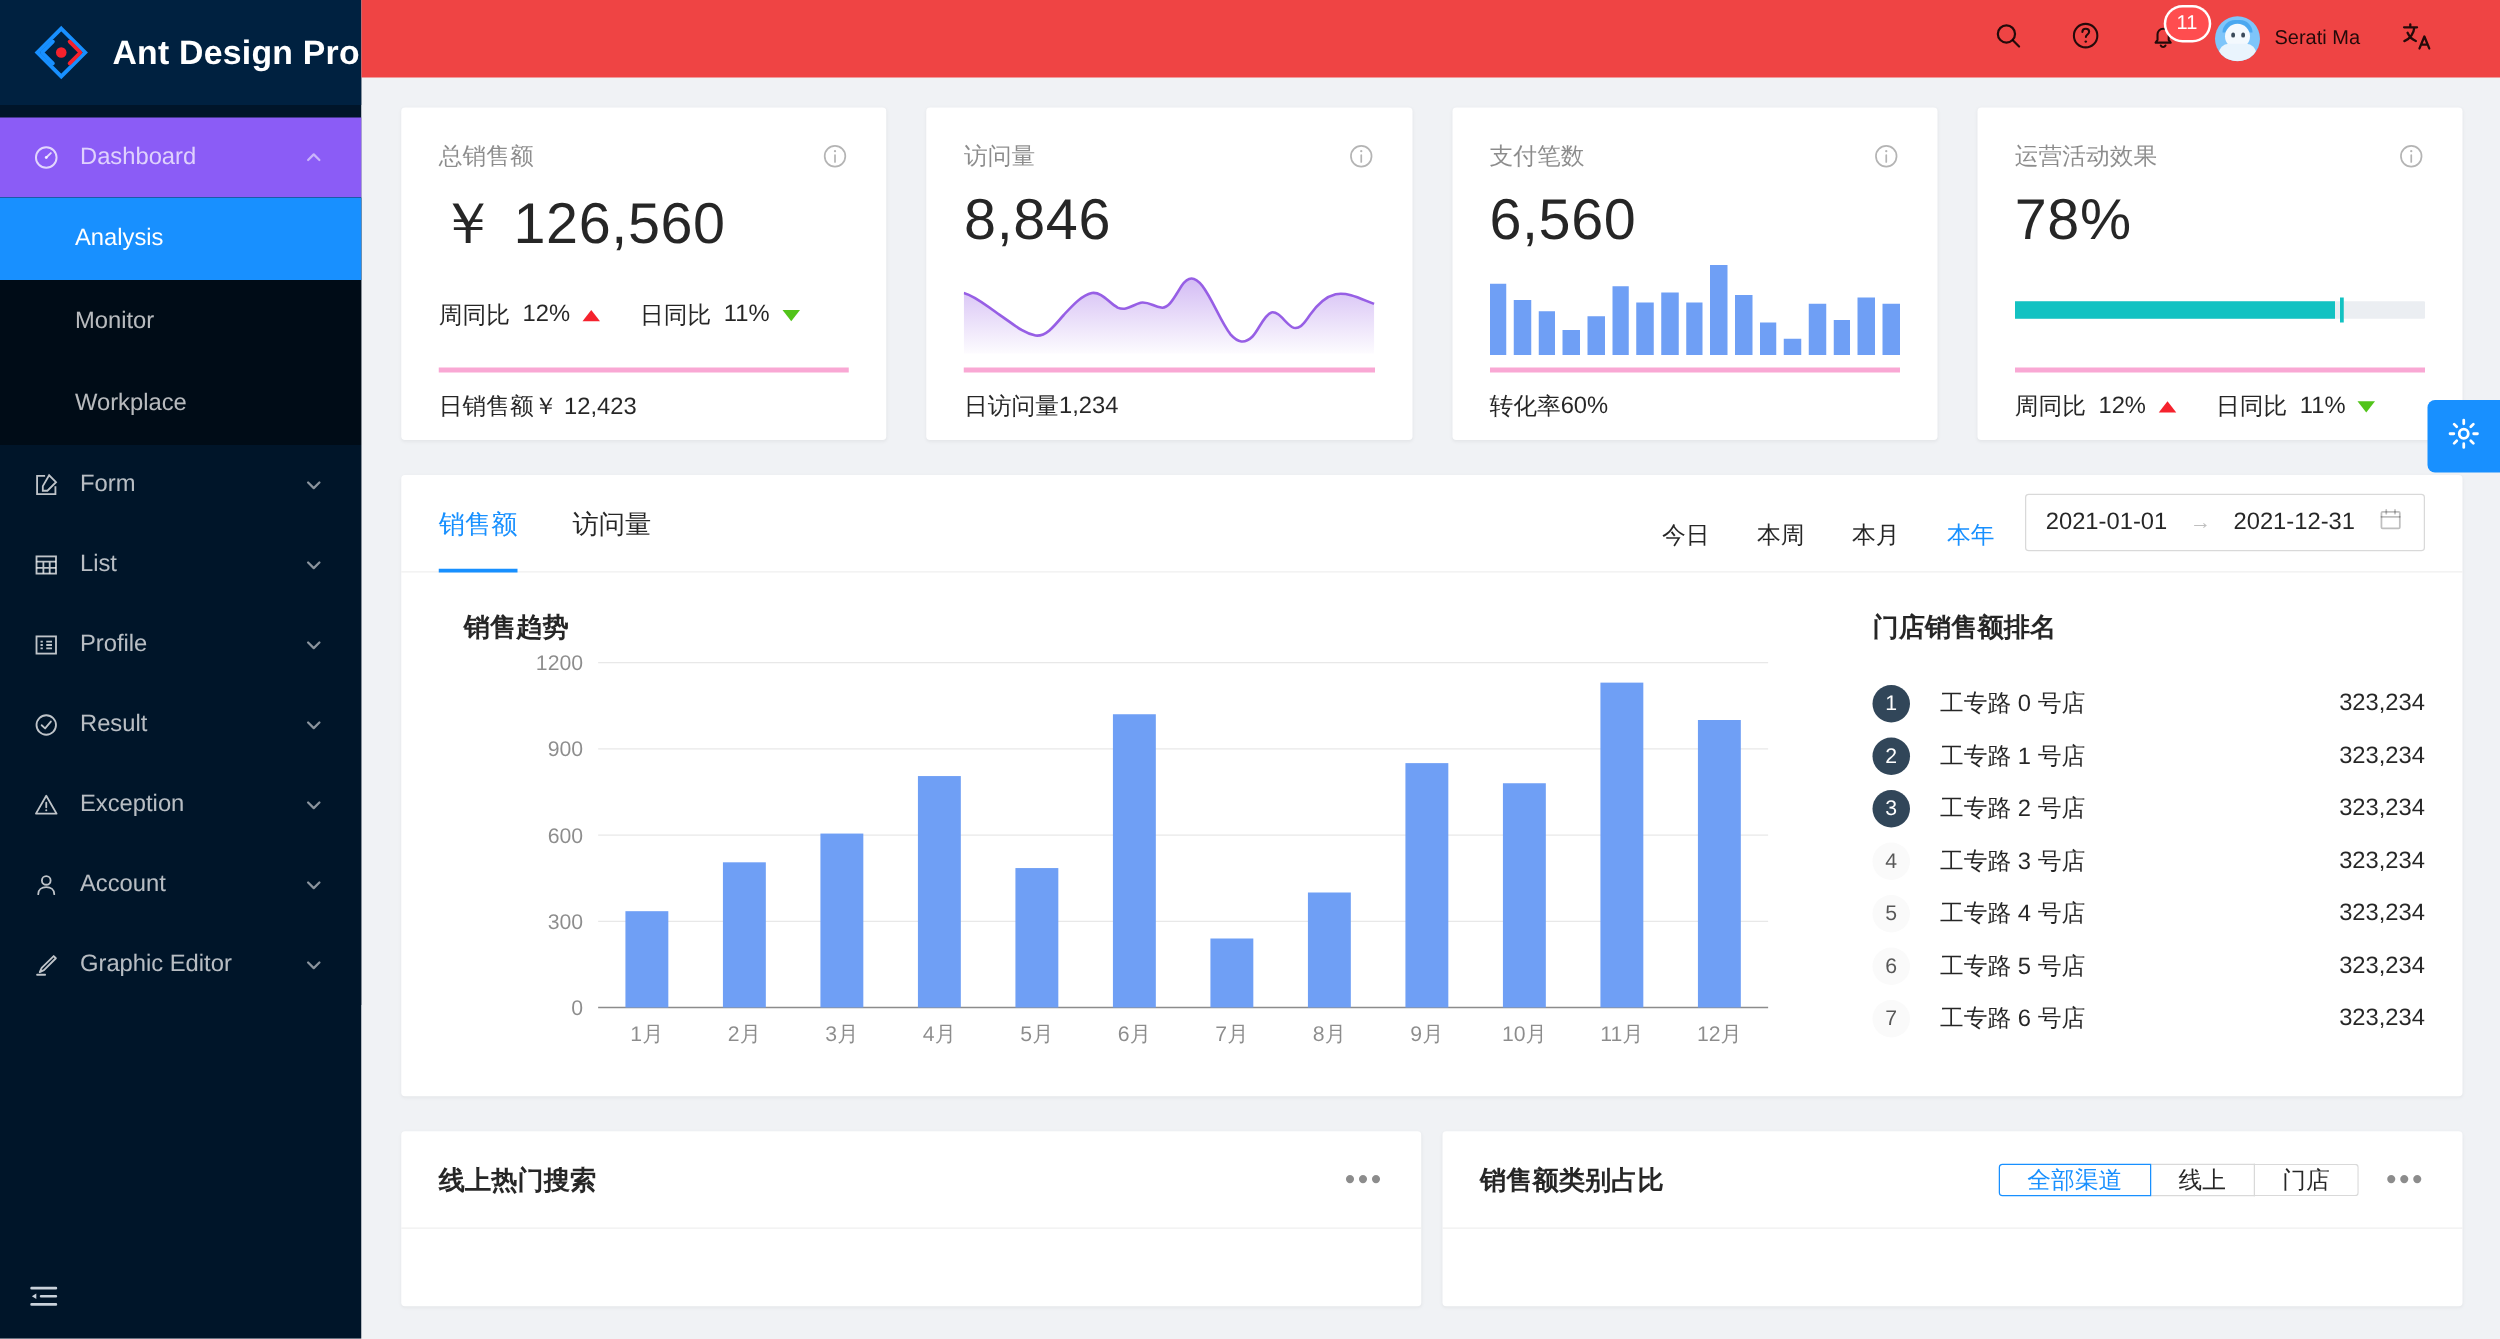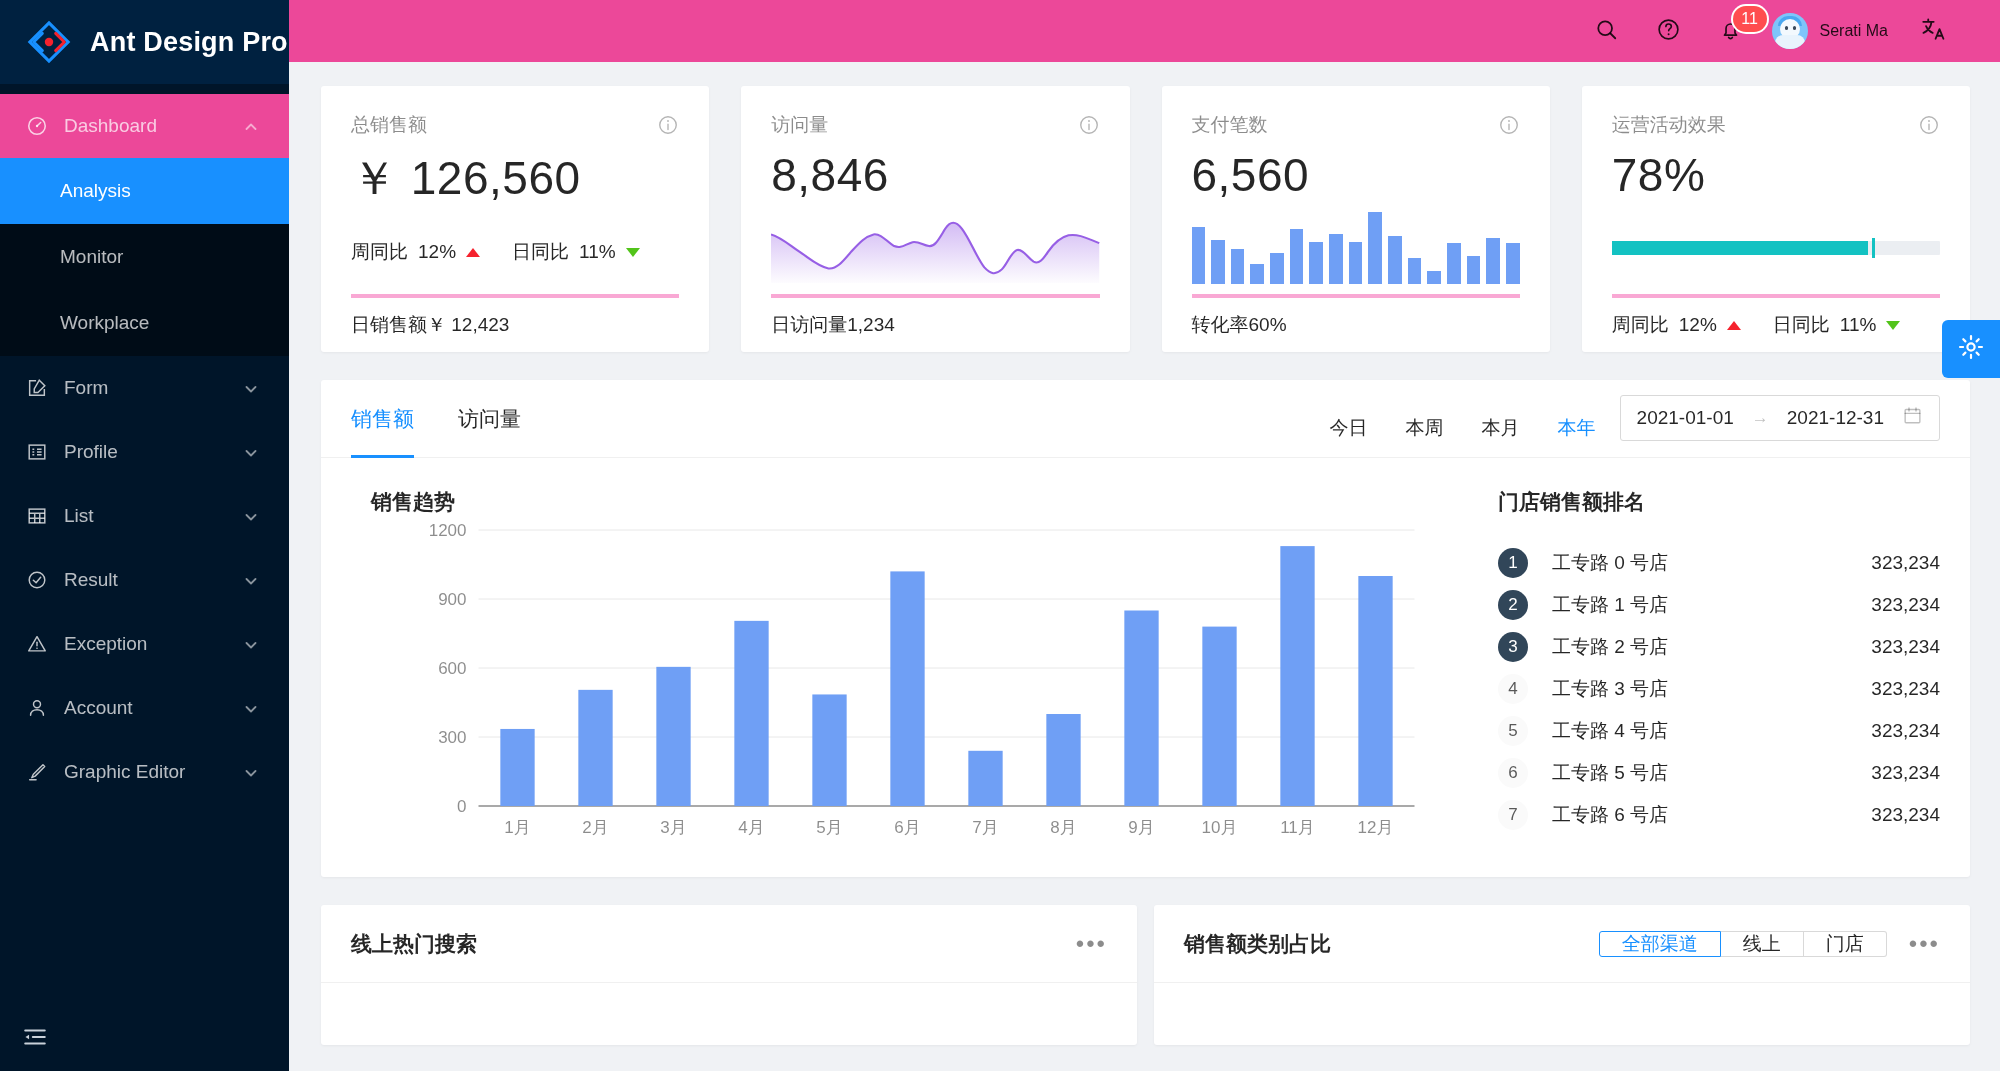--- a/index.html
+++ b/index.html
@@ -26,21 +26,21 @@
   .logo-mark { width: 46px; height: 46px; flex: 0 0 46px; }
   .logo-text { font-size: 27px; font-weight: bold; color: #fff; letter-spacing: .2px; }
 
   .menu { padding-top: 10px; }
   .menu-group-head {
     height: 64px; display: flex; align-items: center;
     padding: 0 30px 0 26px; gap: 16px;
     color: rgba(255,255,255,.72); font-size: 19px;
     cursor: pointer; background: #001529;
   }
-  .menu-group-head.open { background: #ec4899; }
+  .menu-group-head.open { background: #8b5cf6; }
   .menu-ico { width: 22px; height: 22px; flex: 0 0 22px; display:block; }
   .menu-label { flex: 1; white-space: nowrap; }
   .caret { width: 16px; height: 16px; flex: 0 0 16px; opacity: .72; }
 
   .submenu { background: #000c17; }
   .sub-item {
     height: 66px; display: flex; align-items: center;
     padding-left: 60px; font-size: 19px;
     color: rgba(255,255,255,.72); cursor: pointer;
   }
@@ -49,21 +49,21 @@
   .collapse-btn {
     position: absolute; left: 0; bottom: 0;
     width: 289px; height: 64px;
     display: flex; align-items: center; padding-left: 22px;
     cursor: pointer;
   }
 
   
   .main { flex: 1; height: 1071px; overflow: hidden; position: relative; }
   .topbar {
-    height: 62px; background: #ec4899;
+    height: 62px; background: #ef4444;
     display: flex; align-items: center; justify-content: flex-end;
     padding-right: 36px; gap: 0;
   }
   .tb-btn {
     width: 62px; height: 62px; display: flex; align-items: center;
     justify-content: center; cursor: pointer; position: relative;
   }
   .badge {
     position: absolute; top: 6px; left: 33px;
     min-width: 34px; height: 26px; border-radius: 13px;
@@ -255,39 +255,39 @@
           <svg viewBox="0 0 16 16" width="16" height="16" fill="none" stroke="rgba(255,255,255,.75)" stroke-width="1.8">
               <path d="M3.5 6 L8 10.5 L12.5 6" stroke-linecap="round" stroke-linejoin="round"></path>
             </svg>
         </span>
       </div>
 
       <div class="menu-group-head">
         <span class="menu-ico">
           <svg viewBox="0 0 24 24" width="22" height="22" fill="none" stroke="rgba(255,255,255,.75)" stroke-width="1.6">
             <rect x="3.5" y="4.5" width="17" height="15"></rect>
-              <path d="M7 9h2M7 12h2M7 15h2M12 9h5M12 12h5M12 15h5"></path>
-          </svg>
-        </span>
-        <span class="menu-label">Profile</span>
+              <path d="M3.5 9h17M3.5 14.5h17M9.5 9v10.5M15 9v10.5"></path>
+          </svg>
+        </span>
+        <span class="menu-label">List</span>
         <span class="caret">
           <svg viewBox="0 0 16 16" width="16" height="16" fill="none" stroke="rgba(255,255,255,.75)" stroke-width="1.8">
               <path d="M3.5 6 L8 10.5 L12.5 6" stroke-linecap="round" stroke-linejoin="round"></path>
             </svg>
         </span>
       </div>
 
       <div class="menu-group-head">
         <span class="menu-ico">
           <svg viewBox="0 0 24 24" width="22" height="22" fill="none" stroke="rgba(255,255,255,.75)" stroke-width="1.6">
             <rect x="3.5" y="4.5" width="17" height="15"></rect>
-              <path d="M3.5 9h17M3.5 14.5h17M9.5 9v10.5M15 9v10.5"></path>
-          </svg>
-        </span>
-        <span class="menu-label">List</span>
+              <path d="M7 9h2M7 12h2M7 15h2M12 9h5M12 12h5M12 15h5"></path>
+          </svg>
+        </span>
+        <span class="menu-label">Profile</span>
         <span class="caret">
           <svg viewBox="0 0 16 16" width="16" height="16" fill="none" stroke="rgba(255,255,255,.75)" stroke-width="1.8">
               <path d="M3.5 6 L8 10.5 L12.5 6" stroke-linecap="round" stroke-linejoin="round"></path>
             </svg>
         </span>
       </div>
 
       <div class="menu-group-head">
         <span class="menu-ico">
           <svg viewBox="0 0 24 24" width="22" height="22" fill="none" stroke="rgba(255,255,255,.75)" stroke-width="1.6">

